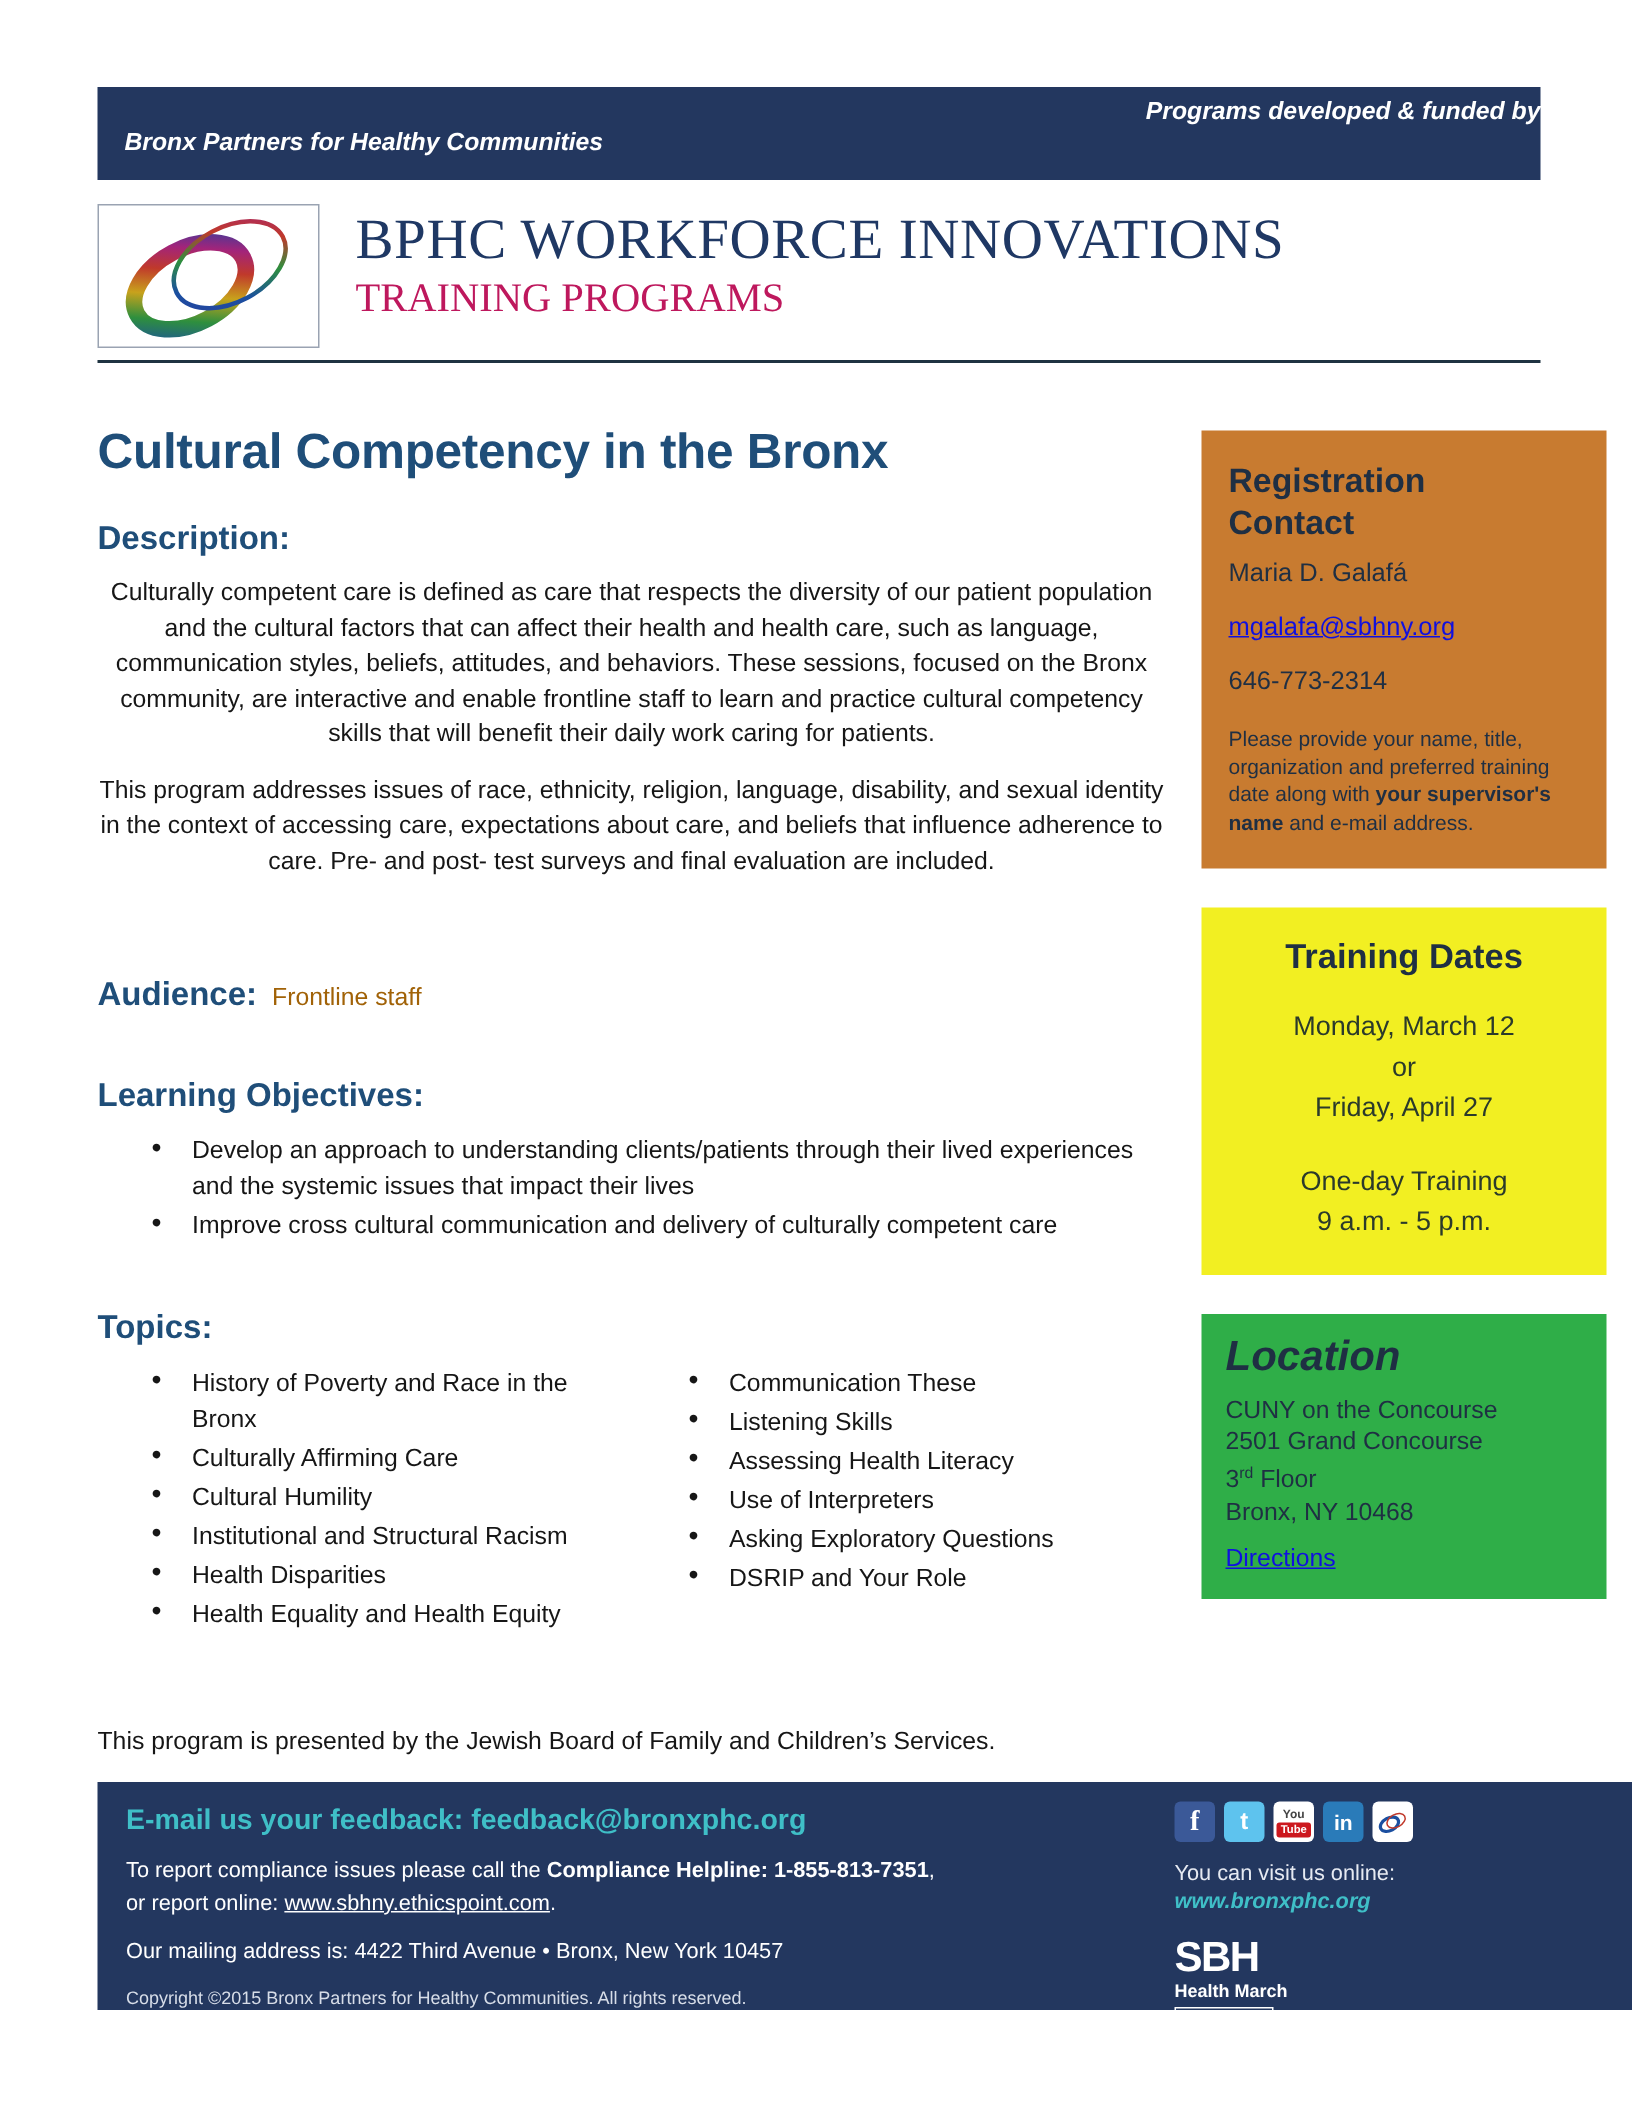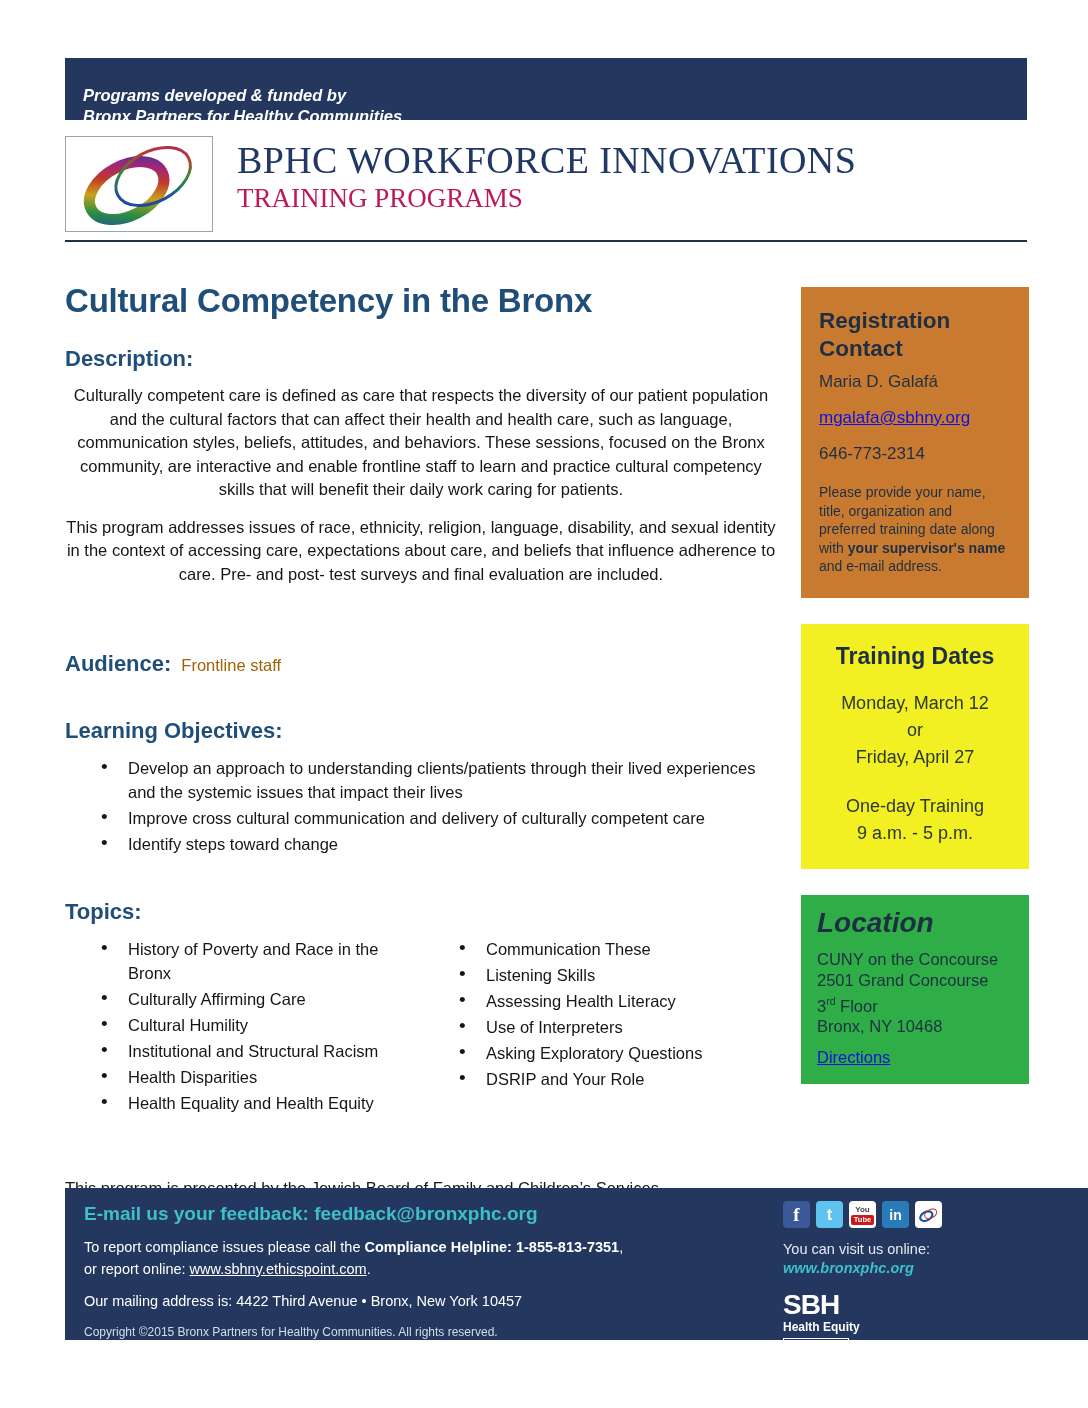--- a/index.html
+++ b/index.html
@@ -32,21 +32,21 @@
     background: #23375F;
   }
   .top-banner .bline {
     color: #ffffff;
     font-weight: bold;
     font-style: italic;
     font-size: 16.5px;
     line-height: 21px;
     padding-left: 18px;
   }
-  .top-banner .bline.first { padding-top: 27px; }
+  .top-banner .bline.first { padding-top: 6px; text-align: right; }
 
   .logo-row {
     position: absolute;
     left: 65px;
     top: 136px;
     width: 962px;
     height: 98px;
   }
   .logo-box {
     position: absolute;
@@ -170,21 +170,21 @@
     font-size: 16.5px;
     color: #161616;
     line-height: 23px;
   }
 
   
   .side-col {
     position: absolute;
     left: 801px;
     top: 287px;
-    width: 228px;
+    width: 270px;
     border-radius: 26px;
   }
   .card { box-sizing: border-box; }
   .card-registration {
     background: #C87B30;
     padding: 20px 18px 22px 18px;
     margin-bottom: 26px;
   }
   .card-registration h3 {
     margin: 0 0 8px 0;
@@ -433,21 +433,20 @@
 
     <div class="audience-row">
       <span class="audience-label">Audience:</span><span class="audience-value">Frontline staff</span>
     </div>
 
     <div class="lo-block">
       <h2 class="sec">Learning Objectives:</h2>
       <ul class="bullets">
         <li>Develop an approach to understanding clients/patients through their lived experiences and the systemic issues that impact their lives</li>
         <li>Improve cross cultural communication and delivery of culturally competent care</li>
-        <li>Identify steps toward change</li>
       </ul>
     </div>
 
     <div>
       <h2 class="sec topics-head">Topics:</h2>
       <div class="topics-cols">
         <div class="col left">
           <ul class="bullets">
             <li>History of Poverty and Race in the Bronx</li>
             <li>Culturally Affirming Care</li>
@@ -537,19 +536,19 @@
               <ellipse cx="8" cy="8" rx="6.5" ry="4.2" fill="none" stroke="#1B4FA0" stroke-width="2.1"></ellipse>
               <ellipse cx="13" cy="8" rx="6.5" ry="4.2" fill="none" stroke="#C0392B" stroke-width="1"></ellipse>
             </g>
           </svg>
         </div>
       </div>
       <div class="visit-line">You can visit us online:</div>
       <div class="visit-url">www.bronxphc.org</div>
       <div class="sbh-logo">
         <div class="sbh-main">SBH</div>
-        <div class="sbh-sub">Health Equity</div>
+        <div class="sbh-sub">Health March</div>
         <div class="sbh-bronx">BRONX</div>
       </div>
     </div>
   </div>
 
 </div>
 
 </body></html>

